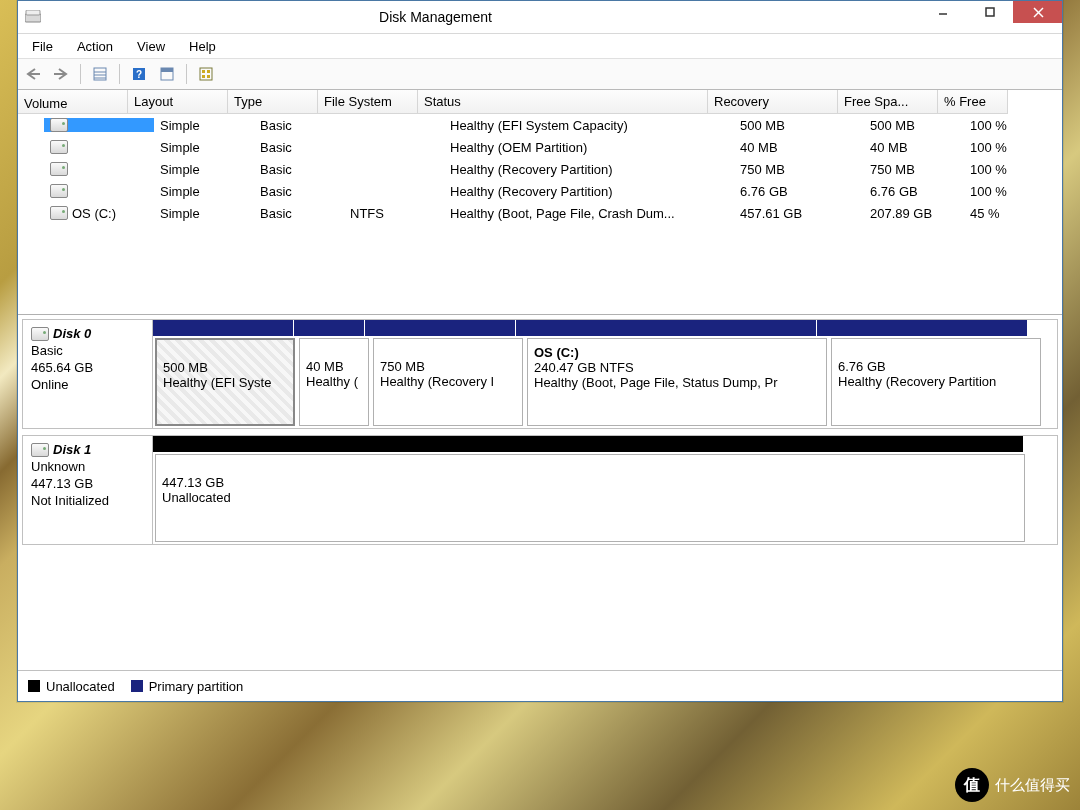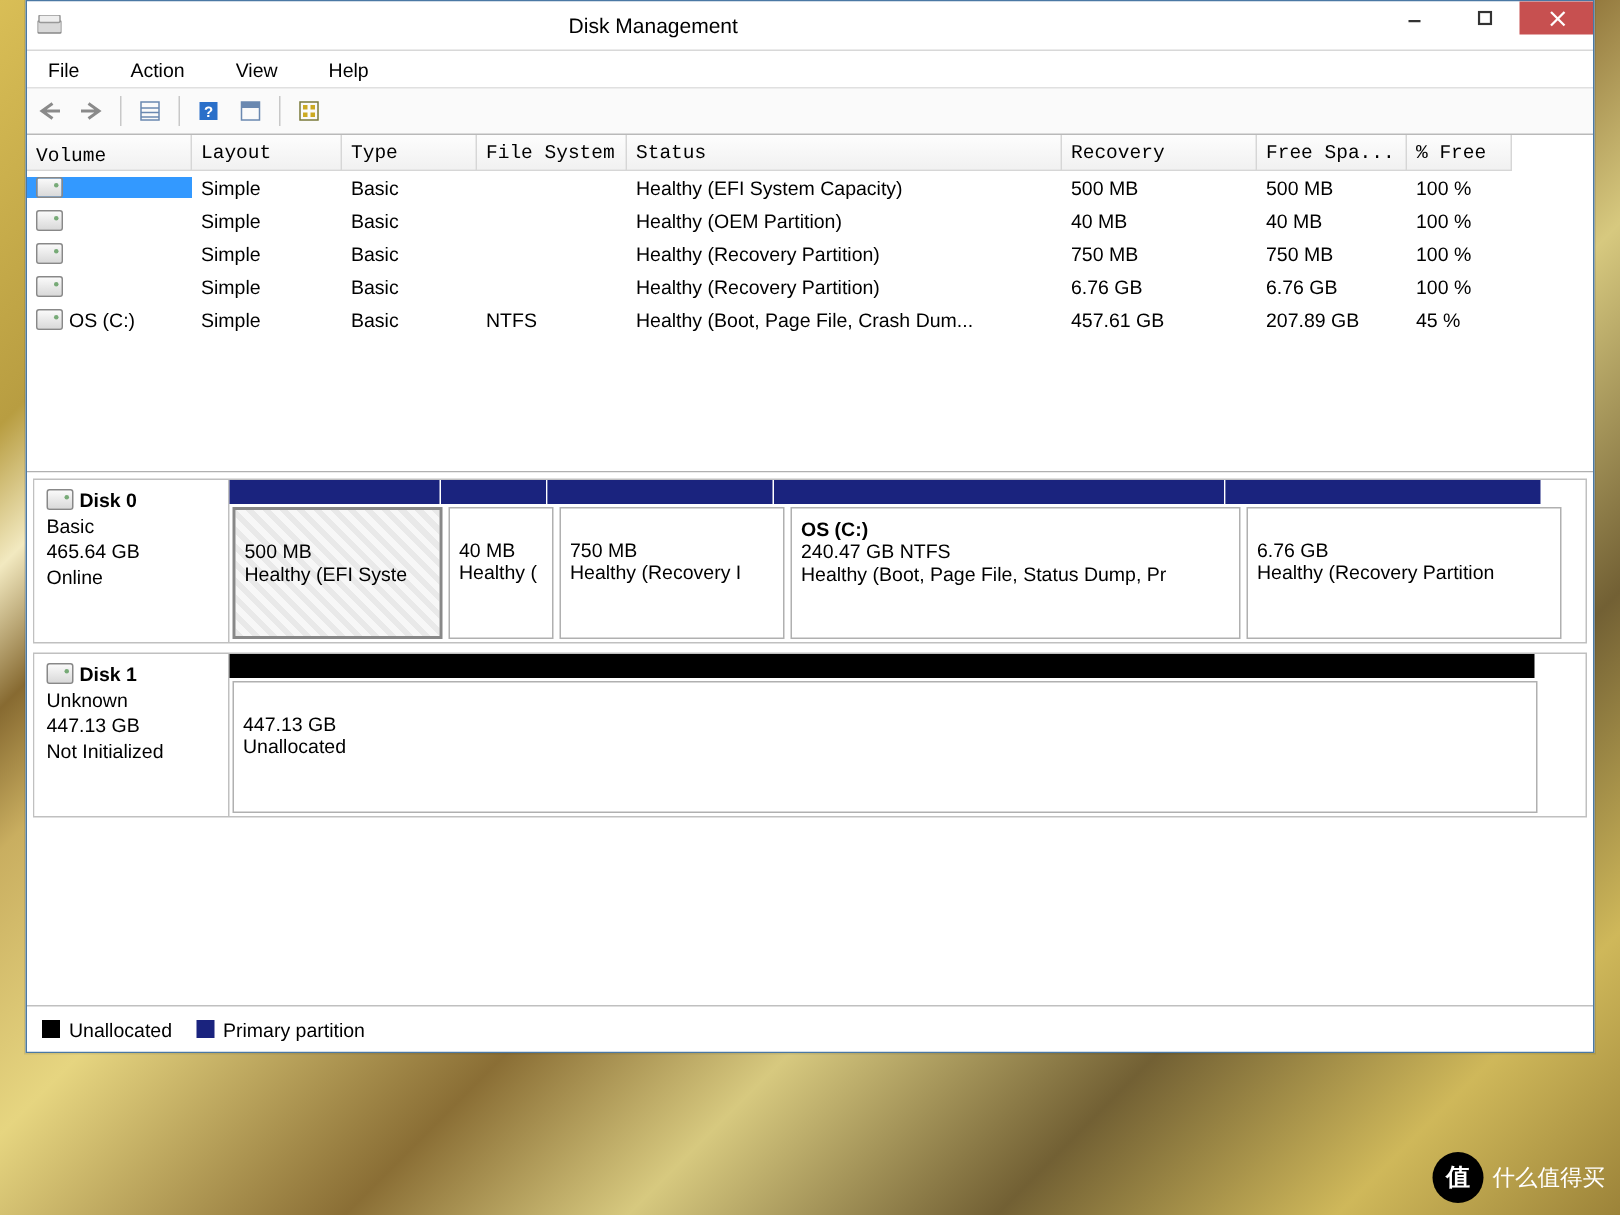--- a/index.html
+++ b/index.html
@@ -19,49 +19,49 @@
   }
   
   .titlebar{height:32px;background:#fff;display:flex;align-items:center;border-bottom:1px solid #d8d8d8;}
   .titlebar .icon{width:18px;height:16px;margin-left:6px;display:flex;align-items:center;justify-content:center;}
   .titlebar .title{flex:1;text-align:center;font-size:14px;color:#000;margin-left:-90px;}
   .win-btns{display:flex;height:22px;margin-top:-10px;}
   .win-btn{width:46px;display:flex;align-items:center;justify-content:center;font-size:12px;color:#444;border-left:1px solid rgba(0,0,0,0);}
   .win-btn.close{background:#c75050;color:#fff;width:48px;}
   .win-btn.close svg{stroke:#fff;}
   
-  .menubar{height:24px;display:flex;align-items:center;padding:0 4px;gap:14px;}
+  .menubar{height:24px;display:flex;align-items:center;padding:0 4px;gap:4px;}
   .menubar span{padding:2px 10px;}
   
   .toolbar{height:30px;border-top:1px solid #e0e0e0;border-bottom:1px solid #b9b9b9;display:flex;align-items:center;padding:0 4px;gap:6px;background:#fafafa;}
   .tbtn{width:22px;height:22px;display:flex;align-items:center;justify-content:center;}
   .tsep{width:1px;height:20px;background:#c8c8c8;margin:0 2px;}
   
   .vol-list{border-bottom:1px solid #b0b0b0;}
   .vol-head{display:flex;height:24px;background:#fff;}
-  .vol-head > div{border-right:1px solid #d6d6d6;border-bottom:1px solid #d6d6d6;padding:4px 6px 0 6px;box-sizing:border-box;white-space:nowrap;overflow:hidden;background:linear-gradient(#fdfdfd,#f1f1f1);font-family:Liberation Mono, monospace;}
+  .vol-head > div{border-right:1px solid #d6d6d6;border-bottom:1px solid #d6d6d6;padding:4px 6px 0 6px;box-sizing:border-box;white-space:nowrap;overflow:hidden;background:linear-gradient(#fdfdfd,#f1f1f1);}
   .vol-row{display:flex;height:22px;align-items:center;}
   .vol-row > div{padding:0 6px;box-sizing:border-box;white-space:nowrap;overflow:hidden;}
   .c-vol{width:110px;display:flex;align-items:center;gap:4px;}
   .c-lay{width:100px;}
   .c-type{width:90px;}
   .c-fs{width:100px;}
   .c-stat{width:290px;}
   .c-cap{width:130px;}
   .c-free{width:100px;}
   .c-pct{width:70px;}
   .vol-row .c-vol.sel{background:#3399ff;}
-  .vol-body{height:200px;overflow:auto;}
+  .vol-body{height:200px;overflow:auto;padding-left:26px;}
   .drv-icon{width:16px;height:12px;border:1px solid #888;border-radius:2px;background:linear-gradient(#fafafa,#d9d9d9);position:relative;flex-shrink:0;}
   .drv-icon::after{content:"";position:absolute;right:2px;top:3px;width:3px;height:3px;border-radius:50%;background:#7a7;}
   
   .gpane{flex:1;padding:4px;background:#fff;overflow:auto;}
   .disk-row{display:flex;border:1px solid #c0c0c0;margin-bottom:6px;background:#fff;min-height:108px;}
   .disk-info{width:130px;border-right:1px solid #c0c0c0;padding:6px 8px;box-sizing:border-box;background:#fff;}
-  .disk-info b{display:flex;align-items:flex-start;gap:4px;}
+  .disk-info b{display:flex;align-items:flex-end;gap:4px;font-style:italic;}
   .disk-info div{margin-top:2px;}
   .disk-parts{flex:1;display:flex;flex-direction:column;}
   .disk-bar{height:16px;display:flex;}
   .disk-bar > div{border-right:1px solid #fff;}
   .disk-bar .primary{background:#1a237e;}
   .disk-bar .unalloc{background:#000;}
   .disk-boxes{flex:1;display:flex;}
   .pbox{border:1px solid #b0b0b0;margin:2px;padding:6px;box-sizing:border-box;overflow:hidden;white-space:nowrap;}
   .pbox.hatched{
     background-image:repeating-linear-gradient(45deg,#e9e9e9 0,#e9e9e9 4px,#f7f7f7 4px,#f7f7f7 8px);

